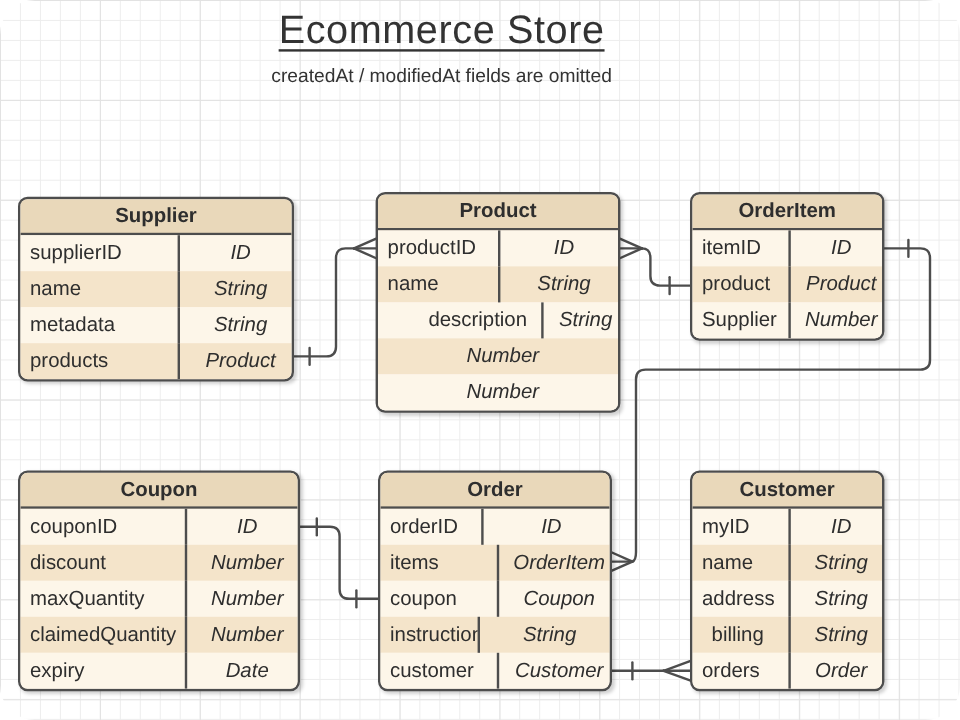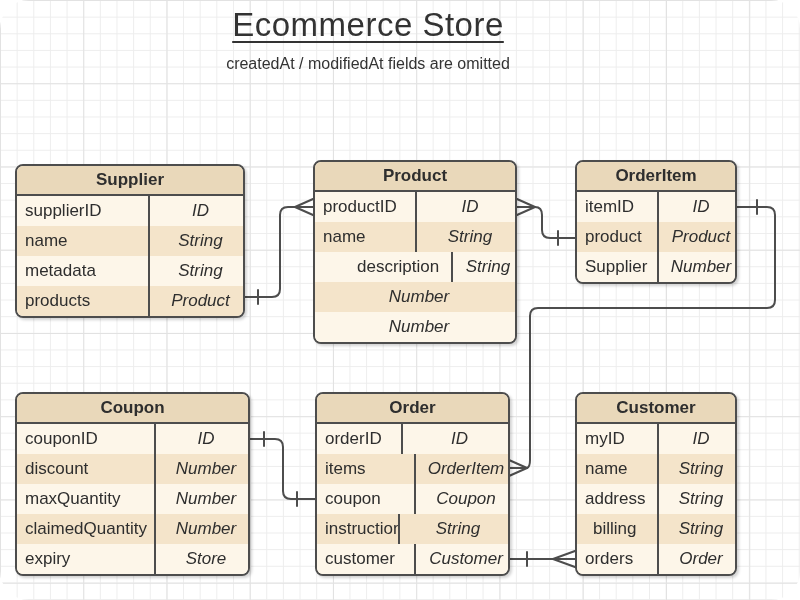--- a/index.html
+++ b/index.html
@@ -174,21 +174,21 @@
           <div class="entity-row">
     <div class="field-name" style="width: 139px;">maxQuantity</div>
     <div class="field-type">Number</div>
   </div>
           <div class="entity-row">
     <div class="field-name" style="width: 139px;">claimedQuantity</div>
     <div class="field-type">Number</div>
   </div>
           <div class="entity-row">
     <div class="field-name" style="width: 139px;">expiry</div>
-    <div class="field-type">Store</div>
+    <div class="field-type">Date</div>
   </div>
         </div>
   </div>
       <div class="entity" style="left: 315px; top: 392px; width: 195px;">
     <div class="entity-header">Order</div>
     <div class="entity-rows">
           <div class="entity-row">
     <div class="field-name" style="width: 86px;">orderID</div>
     <div class="field-type">ID</div>
   </div>

